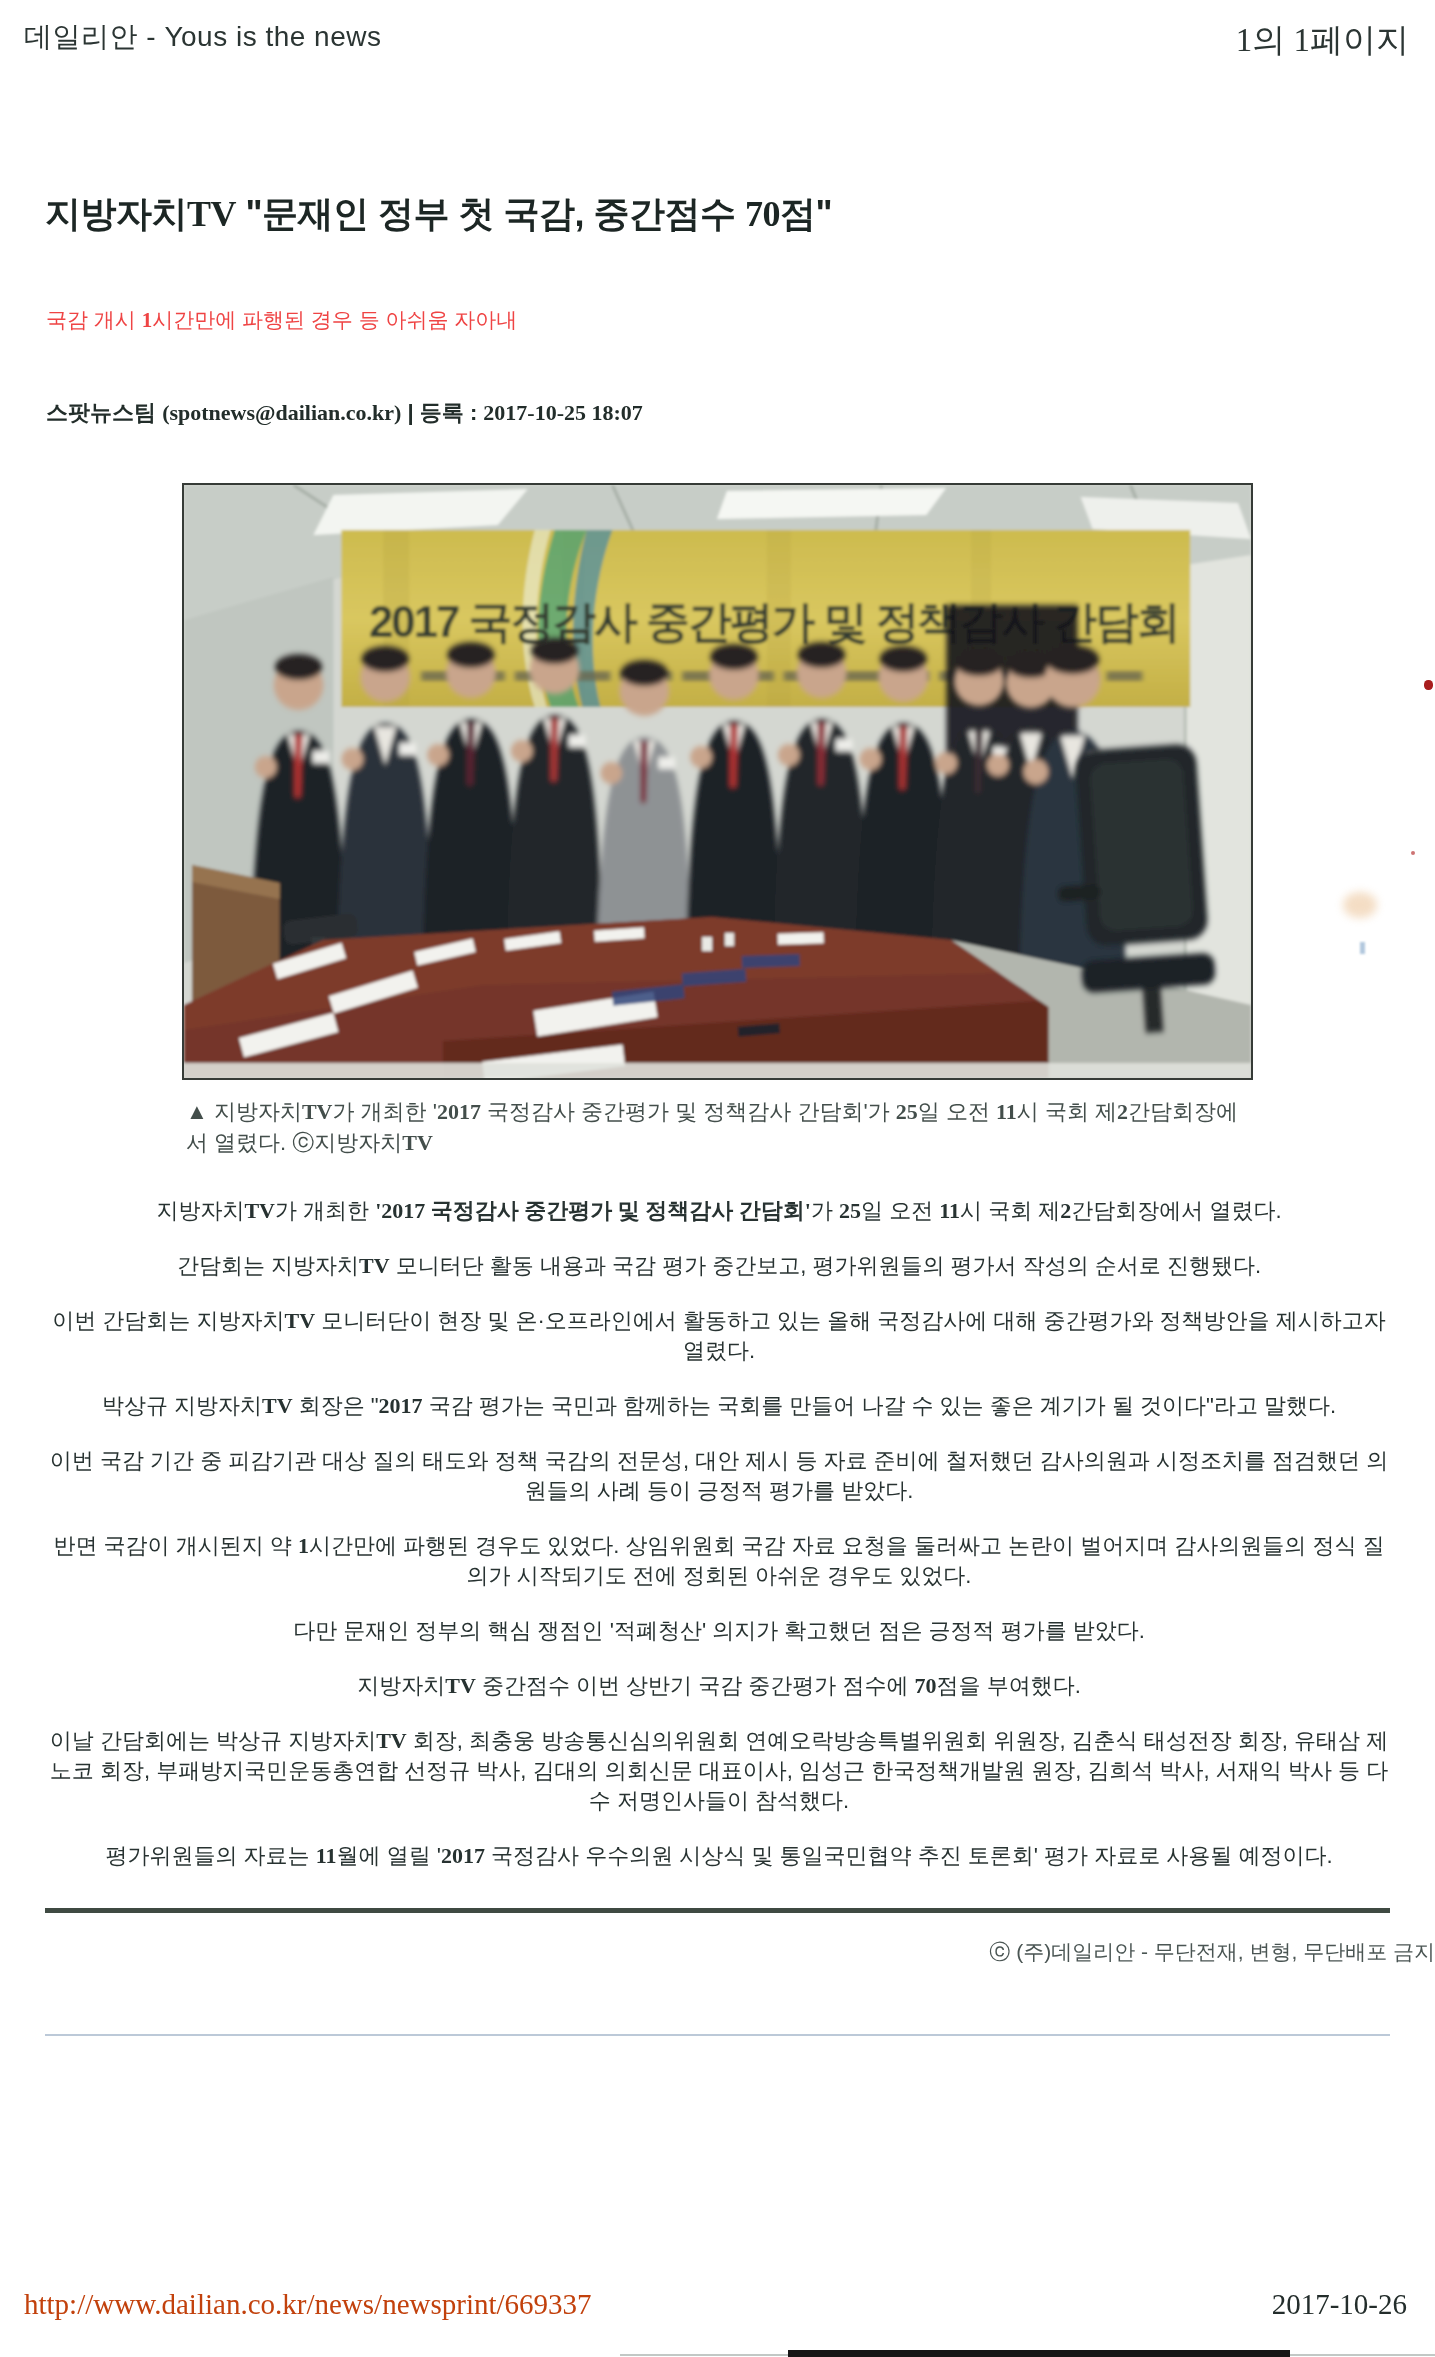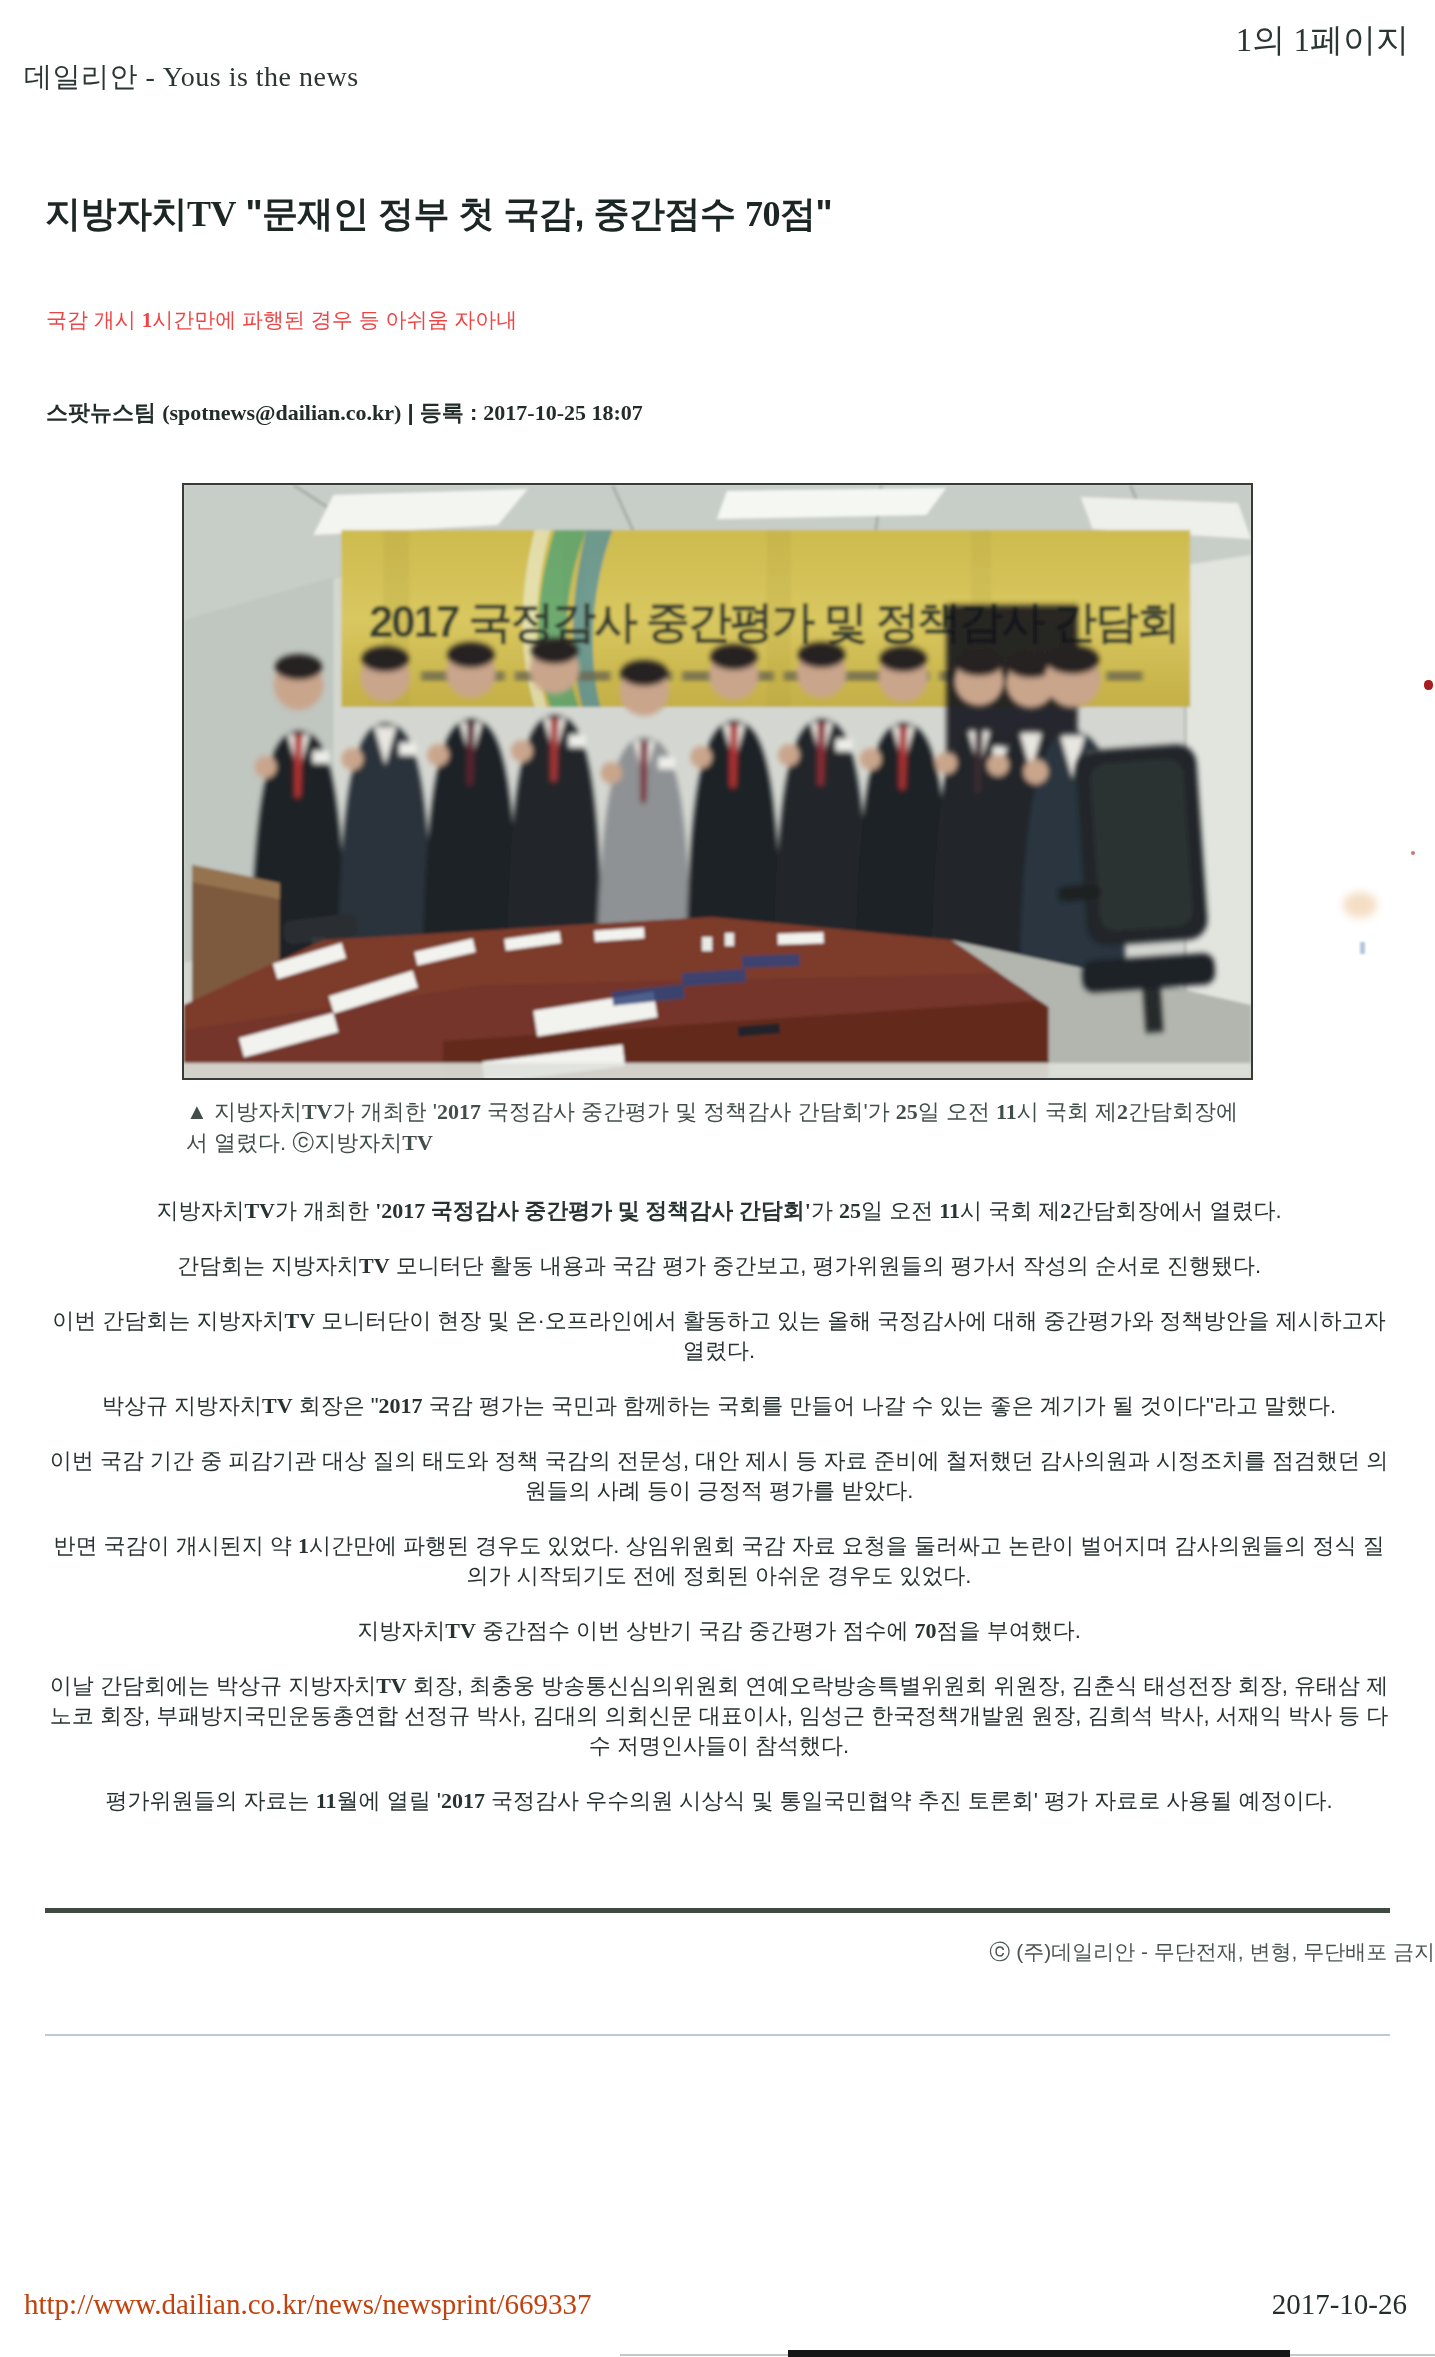--- a/index.html
+++ b/index.html
@@ -2,22 +2,22 @@
 <html><head>
 <meta charset="utf-8">
 <style>
   html,body{margin:0;padding:0;background:#9b9b9b;}
   .page{
     position:relative;width:1435px;height:2357px;margin:0 auto;
     background:#ffffff;overflow:hidden;
     font-family:"Liberation Sans",sans-serif;color:#25302c;
   }
   
-  .hdr-left{position:absolute;top:18px;left:24px;font-family:Liberation Serif, serif;
-    font-size:28px;color:#2b3533;letter-spacing:.5px;margin-top:40px;}
+  .hdr-left{position:absolute;top:18px;left:24px;font-family:Liberation Sans, sans-serif;
+    font-size:28px;color:#2b3533;letter-spacing:.5px;}
   .hdr-right{position:absolute;top:18px;right:26px;font-family:"Liberation Serif",serif;
     font-size:33px;color:#2b3533;}
   
   .title{position:absolute;top:190px;left:45px;width:1340px;
     font-size:36px;font-weight:bold;color:#1c2624;letter-spacing:-.5px;}
   .subtitle{position:absolute;top:306px;left:46px;width:1300px;
     font-size:21px;color:#ef4444;}
   .byline{position:absolute;top:398px;left:46px;width:1300px;
     font-size:22px;font-weight:bold;color:#222d2a;}
   .seg{}
@@ -222,20 +222,21 @@
 
   <div class="caption"><span class="seg">▲ 지방자치</span><span class="seg-b">TV</span><span class="seg">가 개최한 '</span><span class="seg-b">2017</span><span class="seg"> 국정감사 중간평가 및 정책감사 간담회'가 </span><span class="seg-b">25</span><span class="seg">일 오전 </span><span class="seg-b">11</span><span class="seg">시 국회 제</span><span class="seg-b">2</span><span class="seg">간담회장에서 열렸다. ⓒ지방자치</span><span class="seg-b">TV</span></div>
 
   <div class="body-copy">
       <div class="para"><span class="seg">지방자치</span><span class="seg-b">TV</span><span class="seg">가 개최한 </span><span class="seg-b">'2017 국정감사 중간평가 및 정책감사 간담회'</span><span class="seg">가 </span><span class="seg-b">25</span><span class="seg">일 오전 </span><span class="seg-b">11</span><span class="seg">시 국회 제</span><span class="seg-b">2</span><span class="seg">간담회장에서 열렸다.</span></div>
       <div class="para"><span class="seg">간담회는 지방자치</span><span class="seg-b">TV</span><span class="seg"> 모니터단 활동 내용과 국감 평가 중간보고, 평가위원들의 평가서 작성의 순서로 진행됐다.</span></div>
       <div class="para"><span class="seg">이번 간담회는 지방자치</span><span class="seg-b">TV</span><span class="seg"> 모니터단이 현장 및 온·오프라인에서 활동하고 있는 올해 국정감사에 대해 중간평가와 정책방안을 제시하고자 열렸다.</span></div>
       <div class="para"><span class="seg">박상규 지방자치</span><span class="seg-b">TV</span><span class="seg"> 회장은 "</span><span class="seg-b">2017</span><span class="seg"> 국감 평가는 국민과 함께하는 국회를 만들어 나갈 수 있는 좋은 계기가 될 것이다"라고 말했다.</span></div>
       <div class="para"><span class="seg">이번 국감 기간 중 피감기관 대상 질의 태도와 정책 국감의 전문성, 대안 제시 등 자료 준비에 철저했던 감사의원과 시정조치를 점검했던 의원들의 사례 등이 긍정적 평가를 받았다.</span></div>
       <div class="para"><span class="seg">반면 국감이 개시된지 약 </span><span class="seg-b">1</span><span class="seg">시간만에 파행된 경우도 있었다. 상임위원회 국감 자료 요청을 둘러싸고 논란이 벌어지며 감사의원들의 정식 질의가 시작되기도 전에 정회된 아쉬운 경우도 있었다.</span></div>
+      <div class="para"><span class="seg">다만 문재인 정부의 핵심 쟁점인 '적폐청산' 의지가 확고했던 점은 긍정적 평가를 받았다.</span></div>
       <div class="para"><span class="seg">지방자치</span><span class="seg-b">TV</span><span class="seg"> 중간점수 이번 상반기 국감 중간평가 점수에 </span><span class="seg-b">70</span><span class="seg">점을 부여했다.</span></div>
       <div class="para"><span class="seg">이날 간담회에는 박상규 지방자치</span><span class="seg-b">TV</span><span class="seg"> 회장, 최충웅 방송통신심의위원회 연예오락방송특별위원회 위원장, 김춘식 태성전장 회장, 유태삼 제노코 회장, 부패방지국민운동총연합 선정규 박사, 김대의 의회신문 대표이사, 임성근 한국정책개발원 원장, 김희석 박사, 서재익 박사 등 다수 저명인사들이 참석했다.</span></div>
       <div class="para"><span class="seg">평가위원들의 자료는 </span><span class="seg-b">11</span><span class="seg">월에 열릴 '</span><span class="seg-b">2017</span><span class="seg"> 국정감사 우수의원 시상식 및 통일국민협약 추진 토론회' 평가 자료로 사용될 예정이다.</span></div>
     </div>
 
   <div class="rule-thick"></div>
   <div class="copyright">ⓒ (주)데일리안 - 무단전재, 변형, 무단배포 금지</div>
   <div class="rule-thin"></div>
 
   <div class="ftr-url">http://www.dailian.co.kr/news/newsprint/669337</div>

